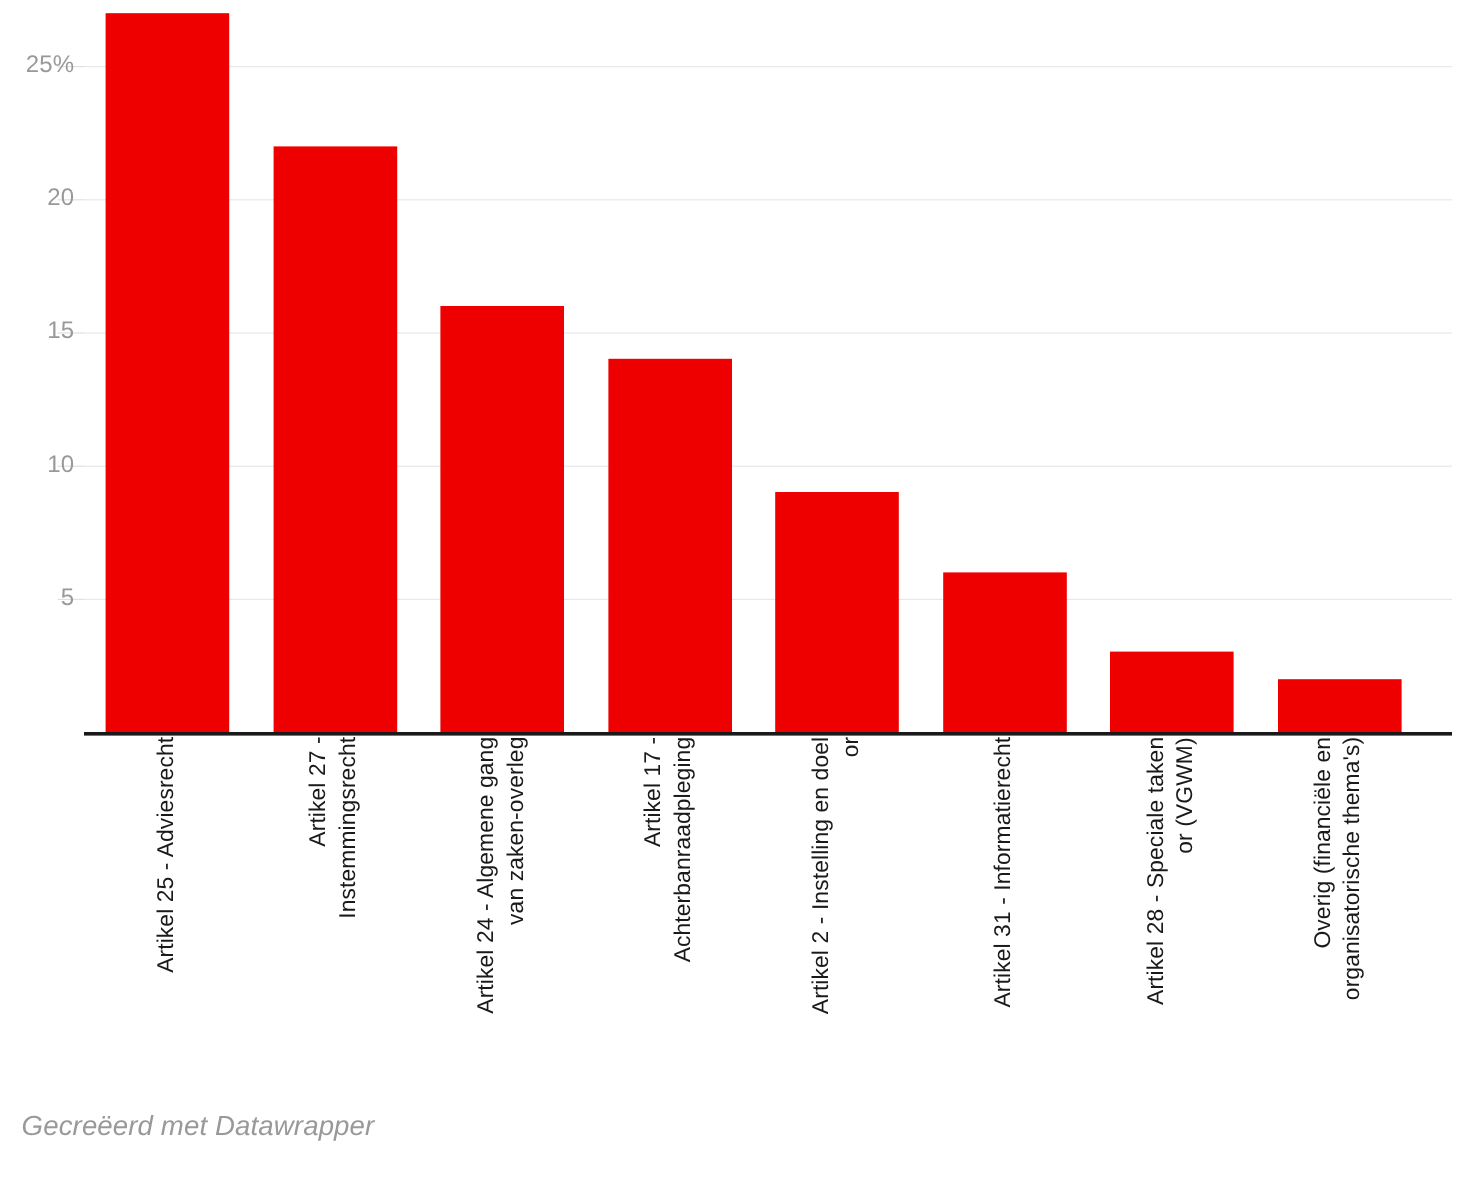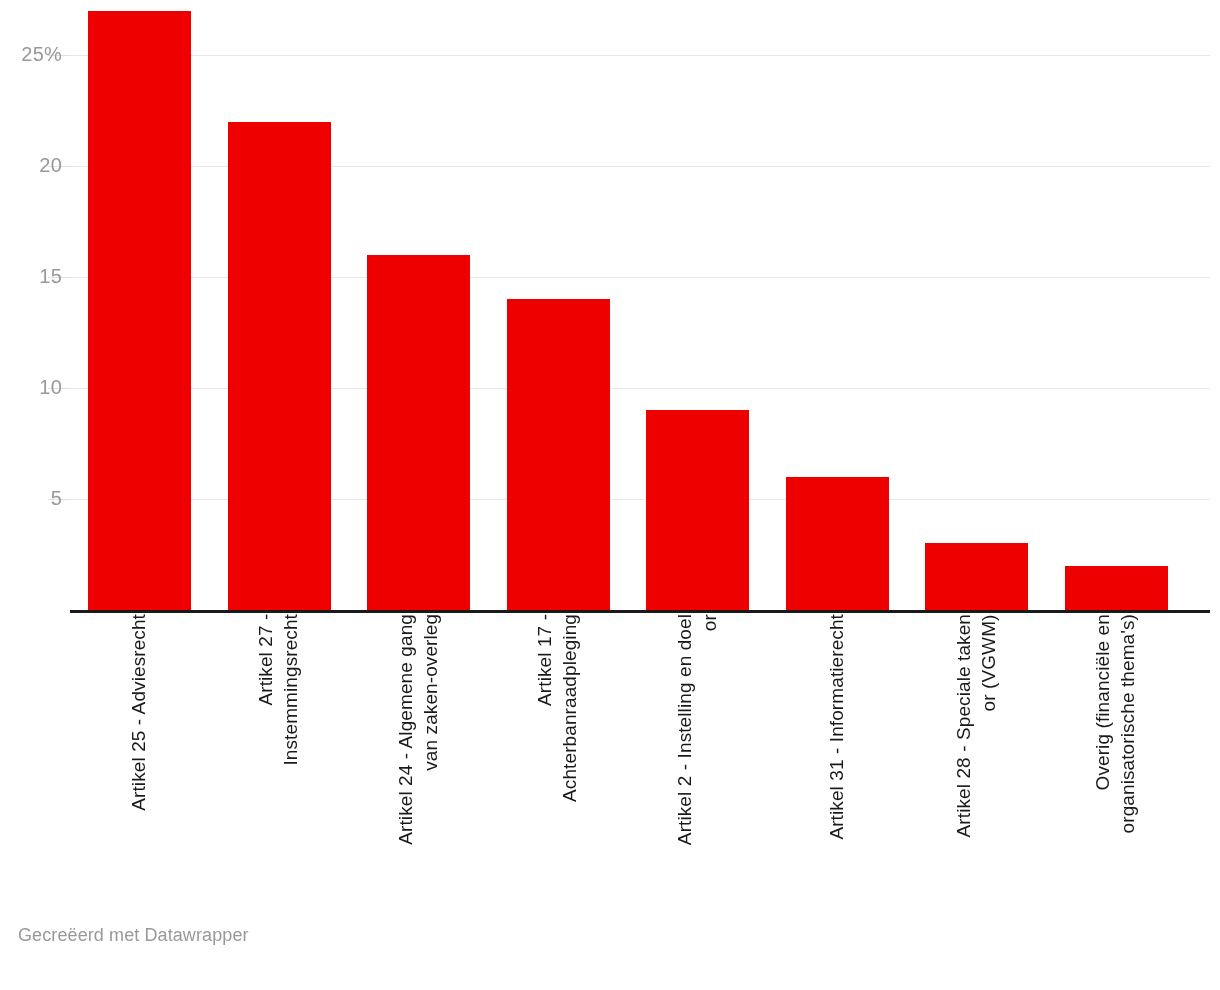--- a/index.html
+++ b/index.html
@@ -102,23 +102,24 @@
     color: #1a1a1a;
     white-space: pre-line;
     letter-spacing: 0.1px;
   }
 
   
   .footer {
     position: absolute;
     left: 18px;
     top: 925px;
-    font-size: 18px;
+    font-size: 23px;
     color: #999999;
     letter-spacing: 0.1px;
+    font-style: italic;
   }
 </style>
 </head>
 <body>
 
 <div id="chart-root">
 
   <div class="plot">
     <div id="gridlines">
         <div class="gridline" style="top: 55px;"></div>

